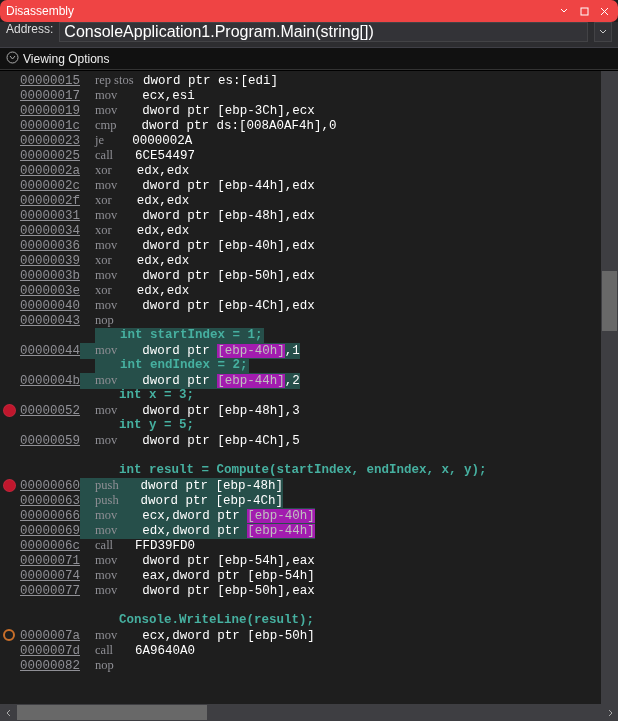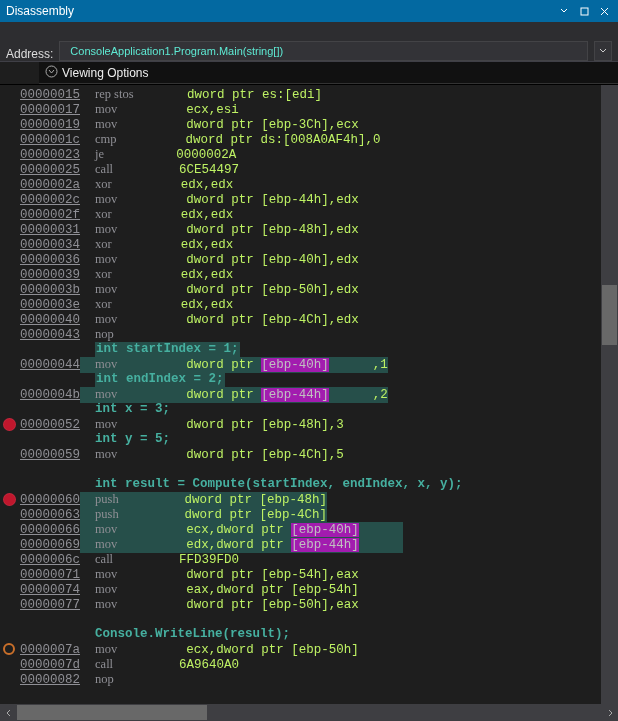--- a/index.html
+++ b/index.html
@@ -7,70 +7,70 @@
     width: 618px; height: 721px;
     font-family: Consolas, 'Courier New', monospace;
     font-size: 12px;
     background: #1e1e1e;
     color: #ccc;
     overflow: hidden;
     display: flex; flex-direction: column;
   }
   .titlebar {
     height: 22px;
-    background: #0369a1;
+    background: #ef4444;
     color: #fff;
     display: flex; align-items: center;
     padding: 0 6px;
     font-family: 'Segoe UI', sans-serif;
     font-size: 12px;
+    border-radius: 7px;
   }
   .titlebar .title { flex: 1; }
   .winbtns { display: flex; gap: 4px; }
   .winbtn { width: 16px; height: 16px; display: inline-flex; align-items:center; justify-content:center; cursor:pointer; }
   .winbtn svg { stroke:#fff; stroke-width:1; fill:none; }
   .addrbar {
-    height: 40px;
+    height: 26px;
     background: #2d2d30;
-    display: flex; align-items:flex-end;
+    display: flex; align-items:flex-start;
     padding: 0 6px;
     font-family: 'Segoe UI', sans-serif;
     font-size: 12px;
     gap: 6px;
     border-bottom: 1px solid #3f3f46;
   }
   .addr-label { color: #ddd; }
   .addr-input {
     flex: 1;
     height: 20px;
     background: #333337;
     border: 1px solid #434346;
-    color: #5eead4;
-    padding: 0 10px;
+    color: #ffffff;
+    padding: 0 4px;
     font-family: 'Segoe UI', sans-serif;
-    font-size: 11px;
+    font-size: 16px;
   }
   .addr-dd {
     width: 18px; height: 20px;
     background: #333337;
     border: 1px solid #434346;
     display:flex; align-items:center; justify-content:center;
     cursor:pointer;
   }
   .optbar {
     height: 22px;
     background: #111;
     display: flex; align-items: center;
     padding: 0 6px;
     font-family: 'Segoe UI', sans-serif;
     font-size: 12px;
     color: #eee;
     gap: 4px;
     border-bottom: 1px solid #333;
-    margin-left: 39px;
   }
   .expander { cursor:pointer; }
   .content-outer {
     flex: 1;
     display: flex;
     overflow: hidden;
     background: #1e1e1e;
     border-top: 1px solid #000;
     position: relative;
   }
@@ -108,22 +108,22 @@
     width: 17px; height: 17px;
     display:flex; align-items:center; justify-content:center;
     cursor:pointer;
   }
   .hscrollbar .track { flex:1; height:17px; position:relative; }
   .hthumb { position:absolute; top:1px; height:15px; background:#686868; }
 
   .row { display:block; height:15px; }
   .addr { color:#8f8f95;text-decoration:underline; }
   .ins  { color:#8f8f95;font-family:Liberation Serif, serif; }
-  .ops  { color:#bef264;margin-left:44px; }
-  .src  { color:#46b0a0; font-weight:bold; }
+  .ops  { color:#ffffff; }
+  .src  { color:#46b0a0; font-weight:bold;margin-left:24px; }
   .src .kw { color:#46b0a0; }
   .hl { background:#264f4a; display:inline-block; }
   .memhl { background:#a21caf; }
 </style>
 </head>
 <body>
 
 <div class="titlebar">
   <span class="title">Disassembly</span>
   <div class="winbtns">

